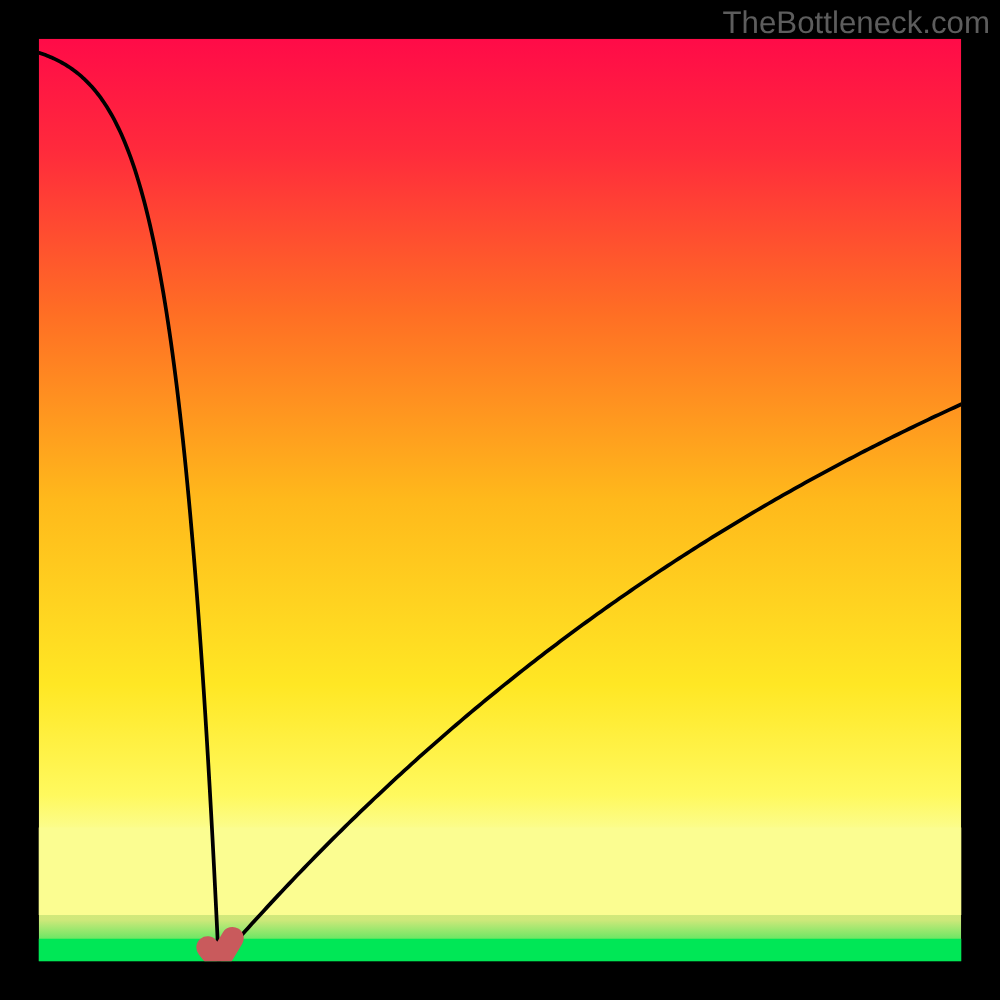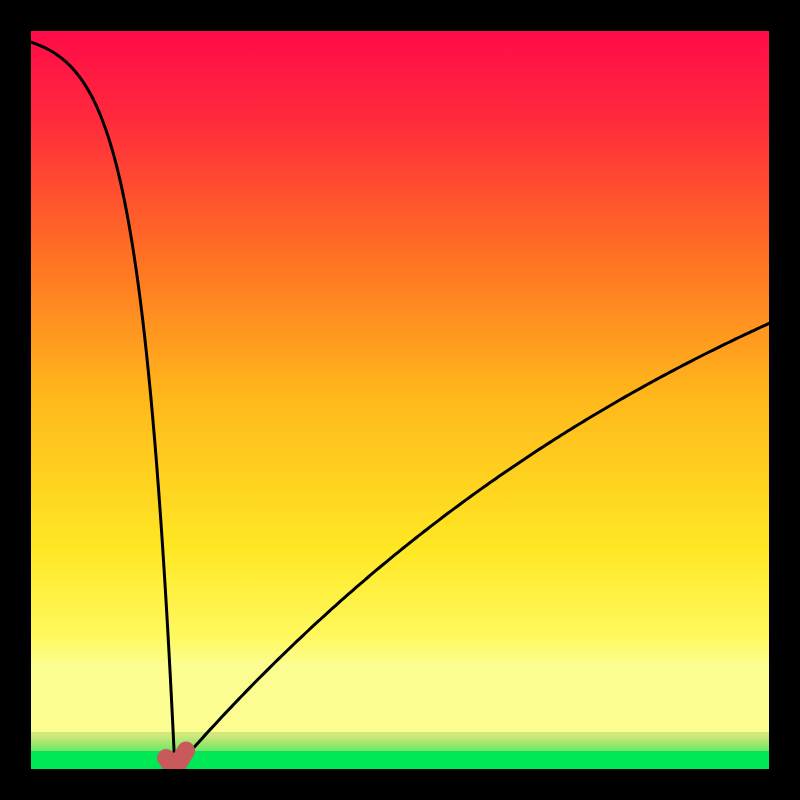--- a/index.html
+++ b/index.html
@@ -33,13 +33,14 @@
       </defs>
       <rect x="0" y="0" width="738" height="738" fill="url(#g)"></rect>
     </svg>
     <div class="yellowband" style="top: 630.99px; height: 70.11px;"></div>
     <div class="greenband" style="top: 719.55px; height: 18.45px;"></div>
     <svg id="curve-svg" width="738" height="738" viewBox="0 0 738 738">
         <path d="M0.74 11.39 L1.93 11.80 L3.12 12.21 L4.32 12.64 L5.51 13.09 L6.70 13.55 L7.90 14.03 L9.09 14.53 L10.28 15.04 L11.48 15.58 L12.67 16.13 L13.86 16.70 L15.06 17.29 L16.25 17.90 L17.44 18.53 L18.63 19.19 L19.83 19.87 L21.02 20.57 L22.21 21.30 L23.41 22.05 L24.60 22.83 L25.79 23.64 L26.99 24.47 L28.18 25.34 L29.37 26.24 L30.57 27.16 L31.76 28.13 L32.95 29.12 L34.14 30.15 L35.34 31.22 L36.53 32.32 L37.72 33.46 L38.92 34.65 L40.11 35.87 L41.30 37.14 L42.50 38.45 L43.69 39.82 L44.88 41.22 L46.08 42.68 L47.27 44.19 L48.46 45.75 L49.66 47.37 L50.85 49.05 L52.04 50.78 L53.23 52.58 L54.43 54.44 L55.62 56.36 L56.81 58.36 L58.01 60.42 L59.20 62.56 L60.39 64.77 L61.59 67.06 L62.78 69.43 L63.97 71.89 L65.17 74.43 L66.36 77.07 L67.55 79.79 L68.74 82.61 L69.94 85.54 L71.13 88.56 L72.32 91.69 L73.52 94.94 L74.71 98.29 L75.90 101.77 L77.10 105.37 L78.29 109.10 L79.48 112.96 L80.68 116.95 L81.87 121.09 L83.06 125.37 L84.26 129.80 L85.45 134.40 L86.64 139.15 L87.83 144.07 L89.03 149.17 L90.22 154.44 L91.41 159.90 L92.61 165.56 L93.80 171.42 L94.99 177.48 L96.19 183.76 L97.38 190.26 L98.57 196.98 L99.77 203.95 L100.96 211.17 L102.15 218.63 L103.34 226.37 L104.54 234.37 L105.73 242.66 L106.92 251.25 L108.12 260.13 L109.31 269.33 L110.50 278.86 L111.70 288.72 L112.89 298.94 L114.08 309.51 L115.28 320.46 L116.47 331.79 L117.66 343.53 L118.85 355.68 L120.05 368.26 L121.24 381.28 L122.43 394.77 L123.63 408.73 L124.82 423.19 L126.01 438.15 L127.21 453.65 L128.40 469.70 L129.59 486.31 L130.79 503.51 L131.98 521.32 L133.17 539.76 L134.37 558.85 L135.56 578.61 L136.75 599.08 L137.94 620.27 L139.14 642.21 L140.33 664.92 L141.52 688.44 L142.72 712.79 L143.91 738.00 L146.88 734.59 L149.85 731.20 L152.82 727.82 L155.79 724.46 L158.76 721.12 L161.73 717.79 L164.70 714.47 L167.67 711.17 L170.64 707.89 L173.61 704.62 L176.58 701.36 L179.56 698.13 L182.53 694.90 L185.50 691.69 L188.47 688.50 L191.44 685.32 L194.41 682.15 L197.38 679.00 L200.35 675.87 L203.32 672.75 L206.29 669.64 L209.26 666.55 L212.23 663.47 L215.20 660.41 L218.17 657.36 L221.14 654.32 L224.11 651.30 L227.08 648.29 L230.05 645.30 L233.02 642.32 L235.99 639.35 L238.96 636.40 L241.93 633.46 L244.91 630.53 L247.88 627.62 L250.85 624.72 L253.82 621.84 L256.79 618.97 L259.76 616.11 L262.73 613.26 L265.70 610.43 L268.67 607.61 L271.64 604.81 L274.61 602.01 L277.58 599.23 L280.55 596.47 L283.52 593.71 L286.49 590.97 L289.46 588.24 L292.43 585.52 L295.40 582.82 L298.37 580.13 L301.34 577.45 L304.31 574.78 L307.28 572.13 L310.26 569.49 L313.23 566.86 L316.20 564.24 L319.17 561.63 L322.14 559.04 L325.11 556.46 L328.08 553.89 L331.05 551.33 L334.02 548.78 L336.99 546.25 L339.96 543.73 L342.93 541.22 L345.90 538.72 L348.87 536.23 L351.84 533.75 L354.81 531.29 L357.78 528.83 L360.75 526.39 L363.72 523.96 L366.69 521.54 L369.66 519.13 L372.63 516.73 L375.61 514.35 L378.58 511.97 L381.55 509.61 L384.52 507.26 L387.49 504.91 L390.46 502.58 L393.43 500.26 L396.40 497.95 L399.37 495.65 L402.34 493.36 L405.31 491.08 L408.28 488.82 L411.25 486.56 L414.22 484.31 L417.19 482.07 L420.16 479.85 L423.13 477.63 L426.10 475.43 L429.07 473.23 L432.04 471.05 L435.01 468.87 L437.98 466.71 L440.95 464.55 L443.93 462.40 L446.90 460.27 L449.87 458.14 L452.84 456.03 L455.81 453.92 L458.78 451.83 L461.75 449.74 L464.72 447.66 L467.69 445.59 L470.66 443.54 L473.63 441.49 L476.60 439.45 L479.57 437.42 L482.54 435.40 L485.51 433.39 L488.48 431.39 L491.45 429.40 L494.42 427.41 L497.39 425.44 L500.36 423.47 L503.33 421.52 L506.30 419.57 L509.28 417.63 L512.25 415.71 L515.22 413.79 L518.19 411.88 L521.16 409.97 L524.13 408.08 L527.10 406.20 L530.07 404.32 L533.04 402.45 L536.01 400.59 L538.98 398.74 L541.95 396.90 L544.92 395.07 L547.89 393.25 L550.86 391.43 L553.83 389.62 L556.80 387.82 L559.77 386.03 L562.74 384.25 L565.71 382.47 L568.68 380.71 L571.65 378.95 L574.63 377.20 L577.60 375.46 L580.57 373.72 L583.54 372.00 L586.51 370.28 L589.48 368.57 L592.45 366.87 L595.42 365.17 L598.39 363.49 L601.36 361.81 L604.33 360.14 L607.30 358.47 L610.27 356.82 L613.24 355.17 L616.21 353.53 L619.18 351.90 L622.15 350.27 L625.12 348.66 L628.09 347.05 L631.06 345.44 L634.03 343.85 L637.00 342.26 L639.98 340.68 L642.95 339.11 L645.92 337.54 L648.89 335.98 L651.86 334.43 L654.83 332.89 L657.80 331.35 L660.77 329.82 L663.74 328.29 L666.71 326.78 L669.68 325.27 L672.65 323.77 L675.62 322.27 L678.59 320.78 L681.56 319.30 L684.53 317.83 L687.50 316.36 L690.47 314.90 L693.44 313.45 L696.41 312.00 L699.38 310.56 L702.35 309.12 L705.33 307.70 L708.30 306.27 L711.27 304.86 L714.24 303.45 L717.21 302.05 L720.18 300.66 L723.15 299.27 L726.12 297.89 L729.09 296.51 L732.06 295.14 L735.03 293.78 L738.00 292.42 " fill="none" stroke="#000000" stroke-width="3" stroke-linecap="round"></path>
         <path d="M135.054 726.93 L143.91 738 L154.98 719.55 " fill="none" stroke="#c95a5c" stroke-width="18" stroke-linecap="round" stroke-linejoin="round"></path>
       </svg>
   </div>
+  <div class="watermark">TheBottleneck.com</div>
 </div>
 
 </body></html>

